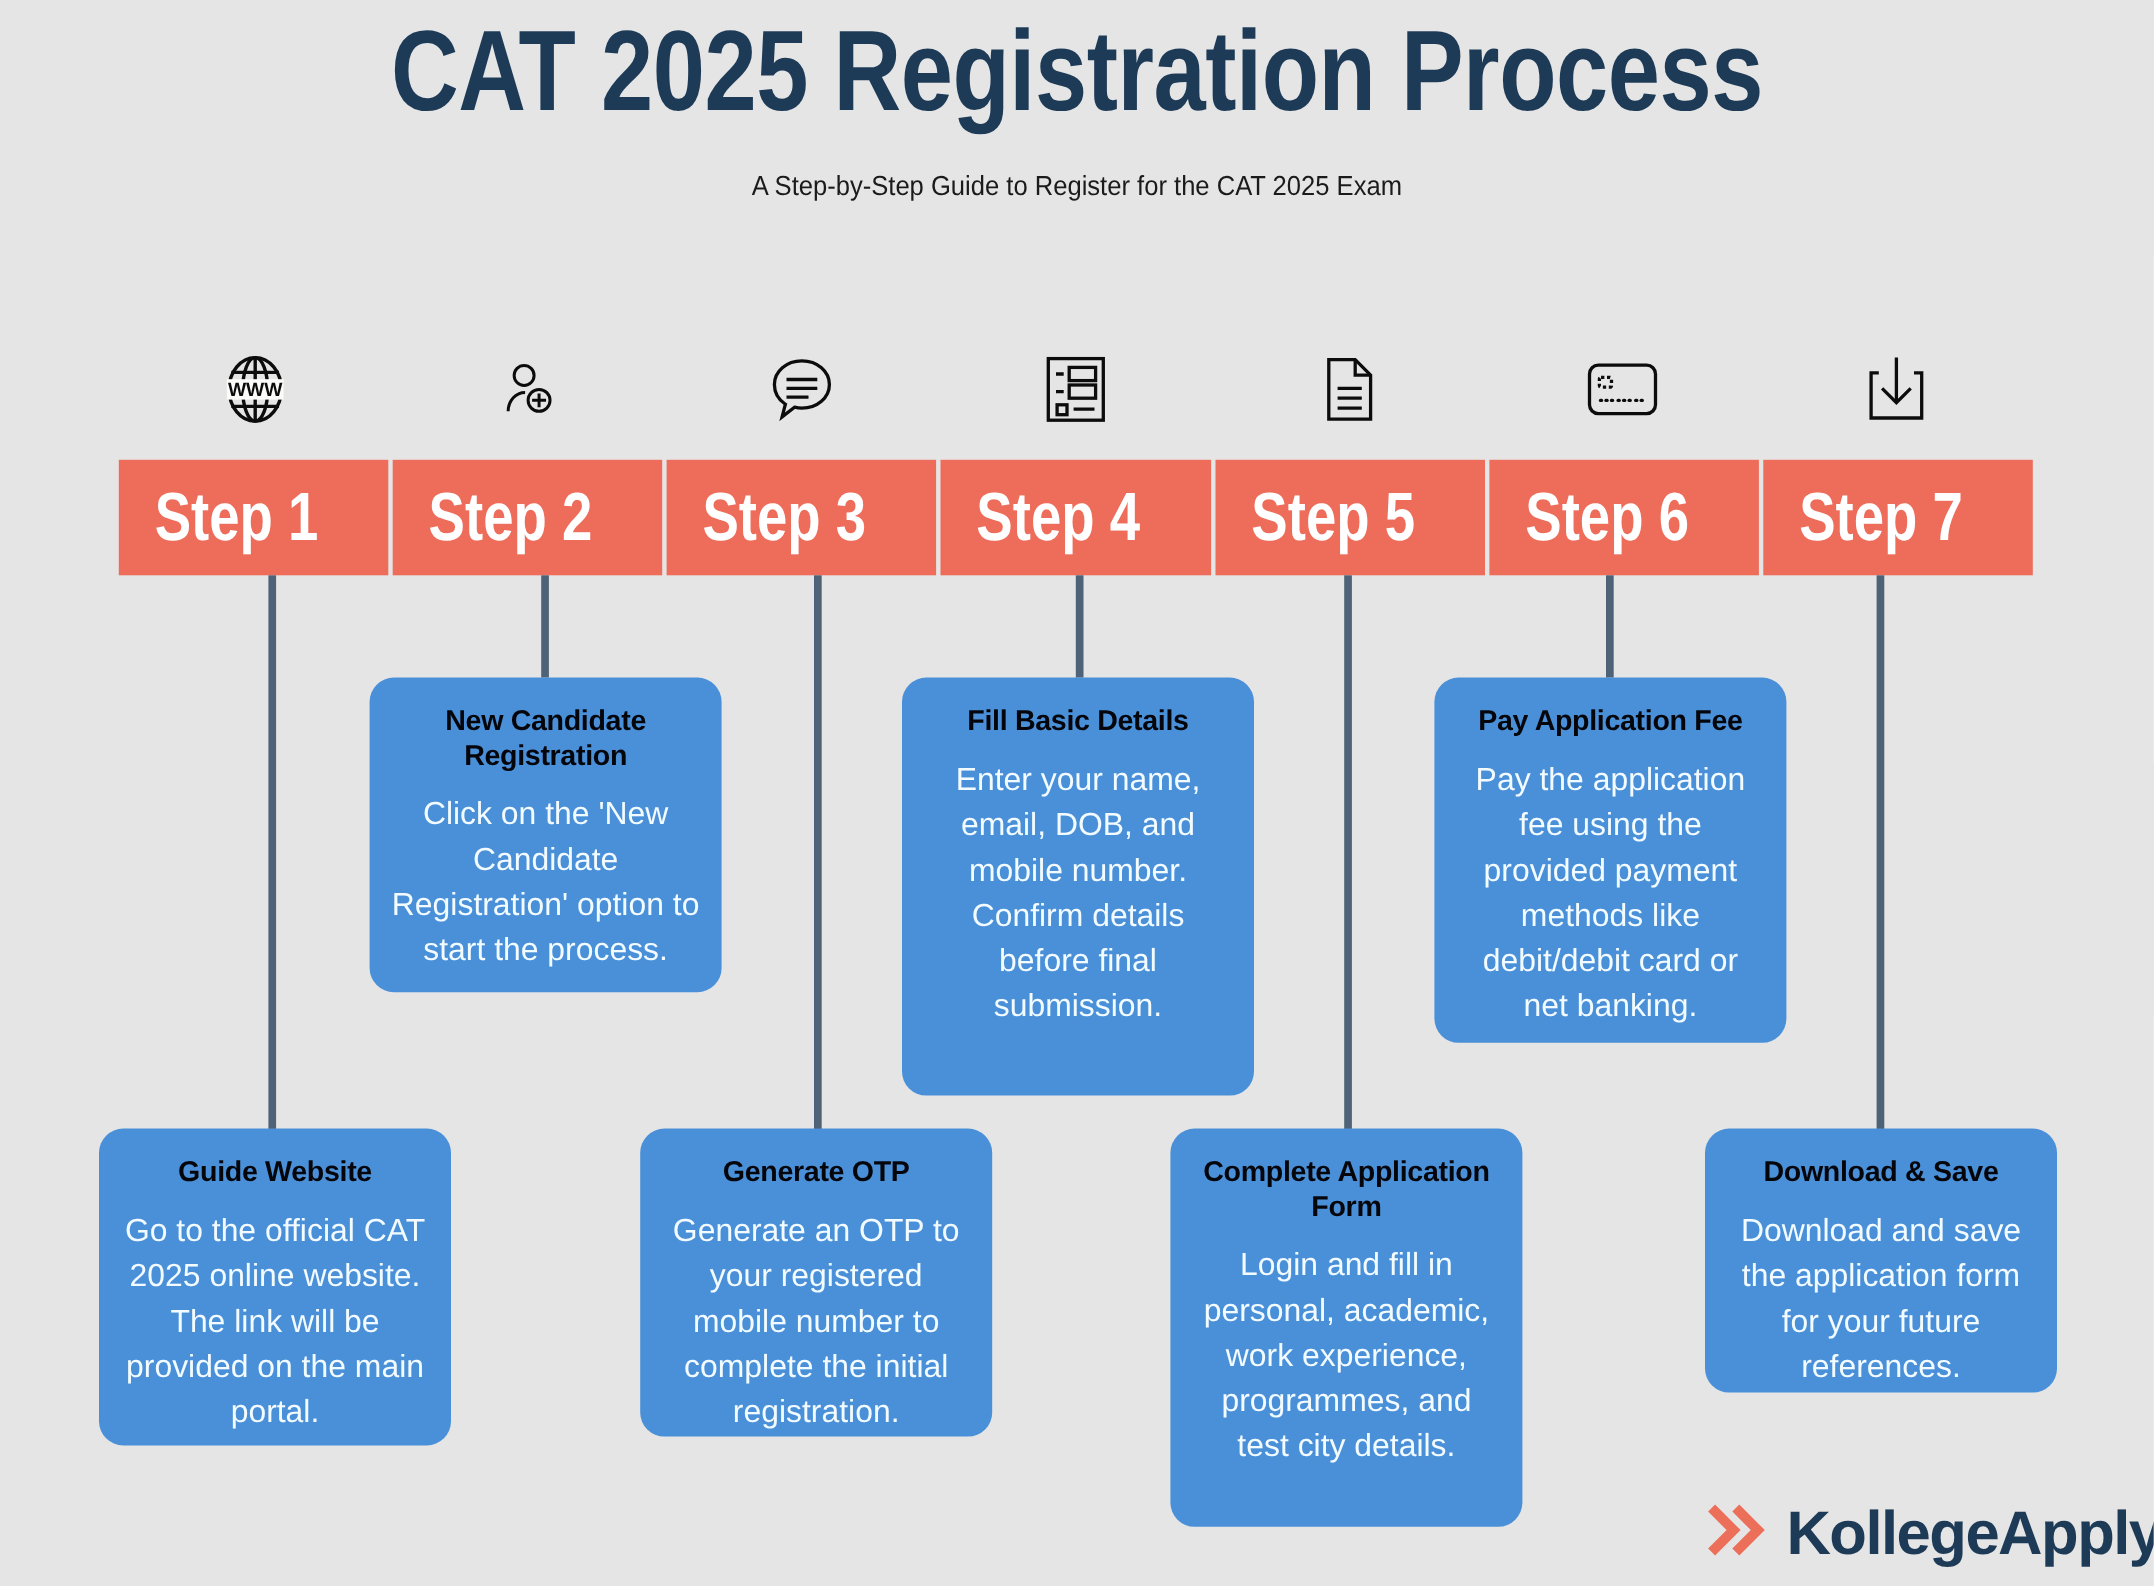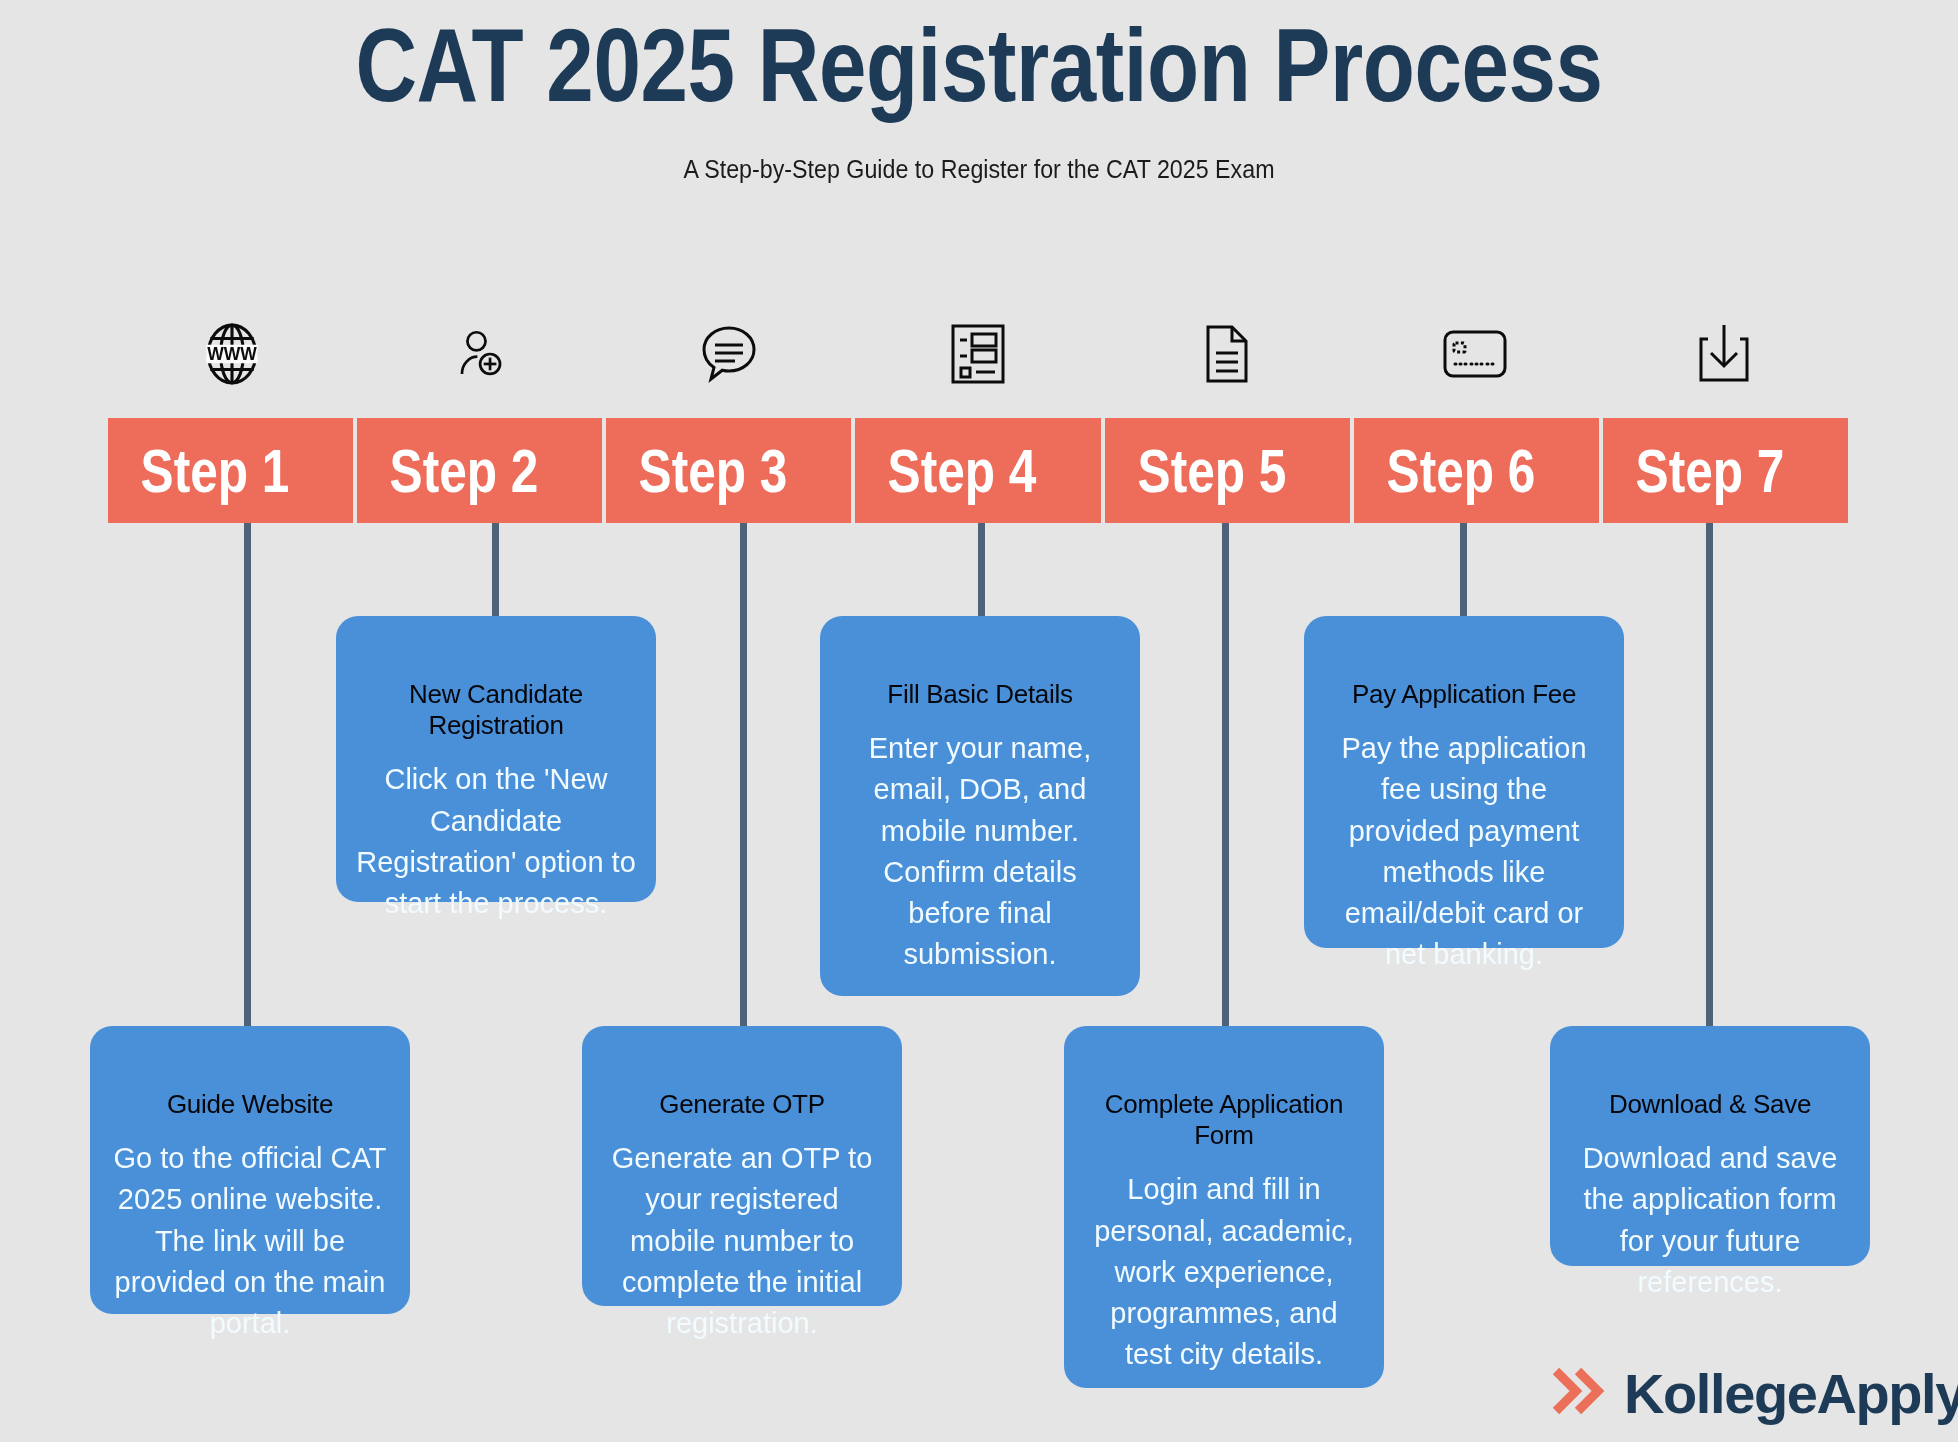--- a/index.html
+++ b/index.html
@@ -106,25 +106,24 @@
     position: absolute;
     background: #4a90d9;
     border-radius: 22px;
     box-sizing: border-box;
     padding: 24px 20px 20px 20px;
     text-align: center;
   }
   .card-title {
     font-family: "Liberation Sans", sans-serif;
     font-size: 26px;
-    font-weight: normal;
+    font-weight: bold;
     color: #05060b;
     line-height: 1.20;
     letter-spacing: -0.3px;
-    margin-top: 39px;
   }
   .card-body {
     margin-top: 18px;
     font-family: "Liberation Sans", sans-serif;
     font-size: 29px;
     font-weight: normal;
     color: #f2fbff;
     line-height: 1.42;
   }
 
@@ -304,21 +303,21 @@
     <div class="card-body">Enter your name, email, DOB, and mobile number. Confirm details before final submission.</div>
   </div>
 
   <div class="card" style="left:1064px; top:1026px; width:320px; height:362px;">
     <div class="card-title">Complete Application Form</div>
     <div class="card-body">Login and fill in personal, academic, work experience, programmes, and test city details.</div>
   </div>
 
   <div class="card" style="left:1304px; top:616px; width:320px; height:332px;">
     <div class="card-title">Pay Application Fee</div>
-    <div class="card-body">Pay the application fee using the provided payment methods like email/debit card or net banking.</div>
+    <div class="card-body">Pay the application fee using the provided payment methods like debit/debit card or net banking.</div>
   </div>
 
   <div class="card" style="left:1550px; top:1026px; width:320px; height:240px;">
     <div class="card-title">Download &amp; Save</div>
     <div class="card-body">Download and save the application form for your future references.</div>
   </div>
 
   <div class="logo">
     <span class="logo-mark">
       <svg width="62" height="56" viewBox="0 0 62 56" fill="none" stroke="#ec7059" stroke-width="9" stroke-linejoin="miter" stroke-linecap="butt">

